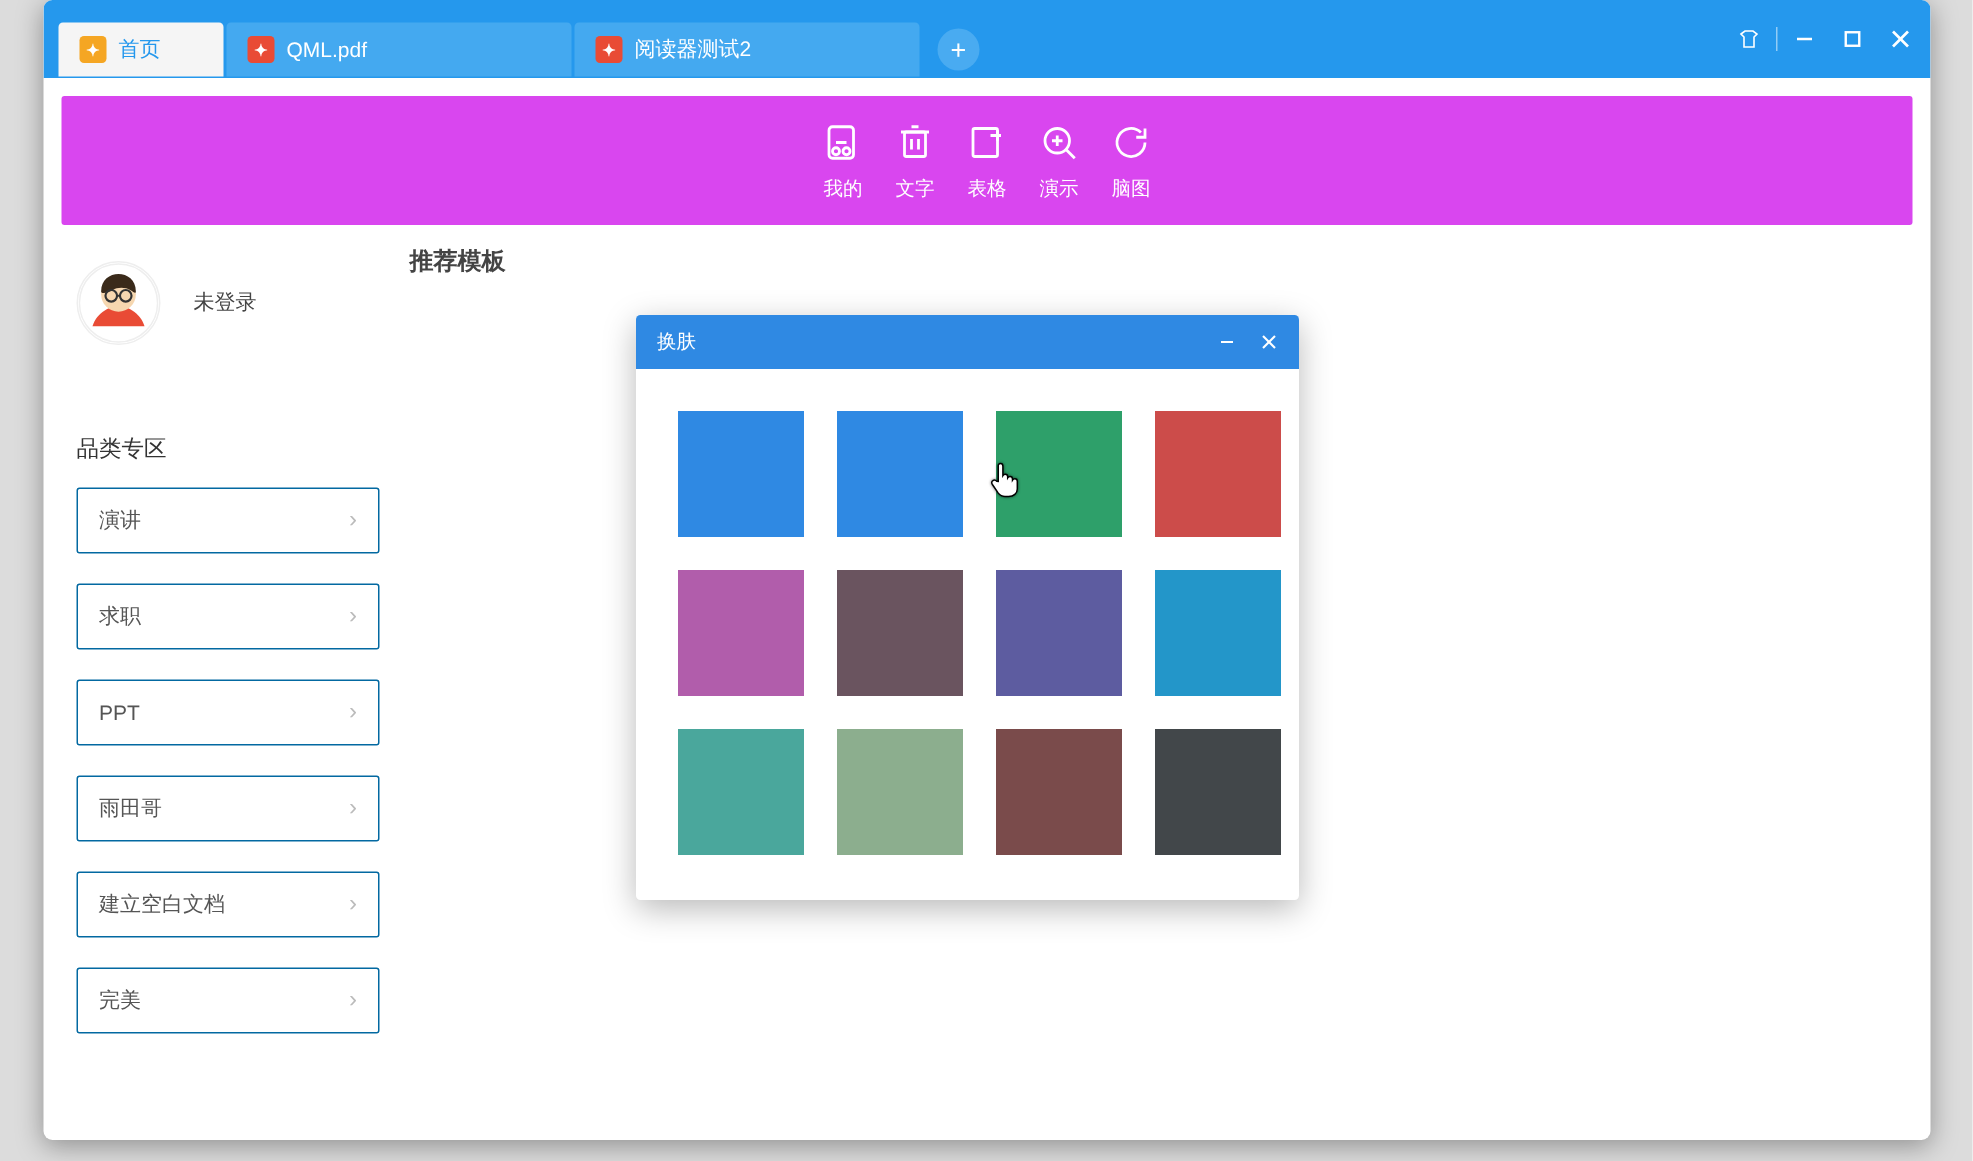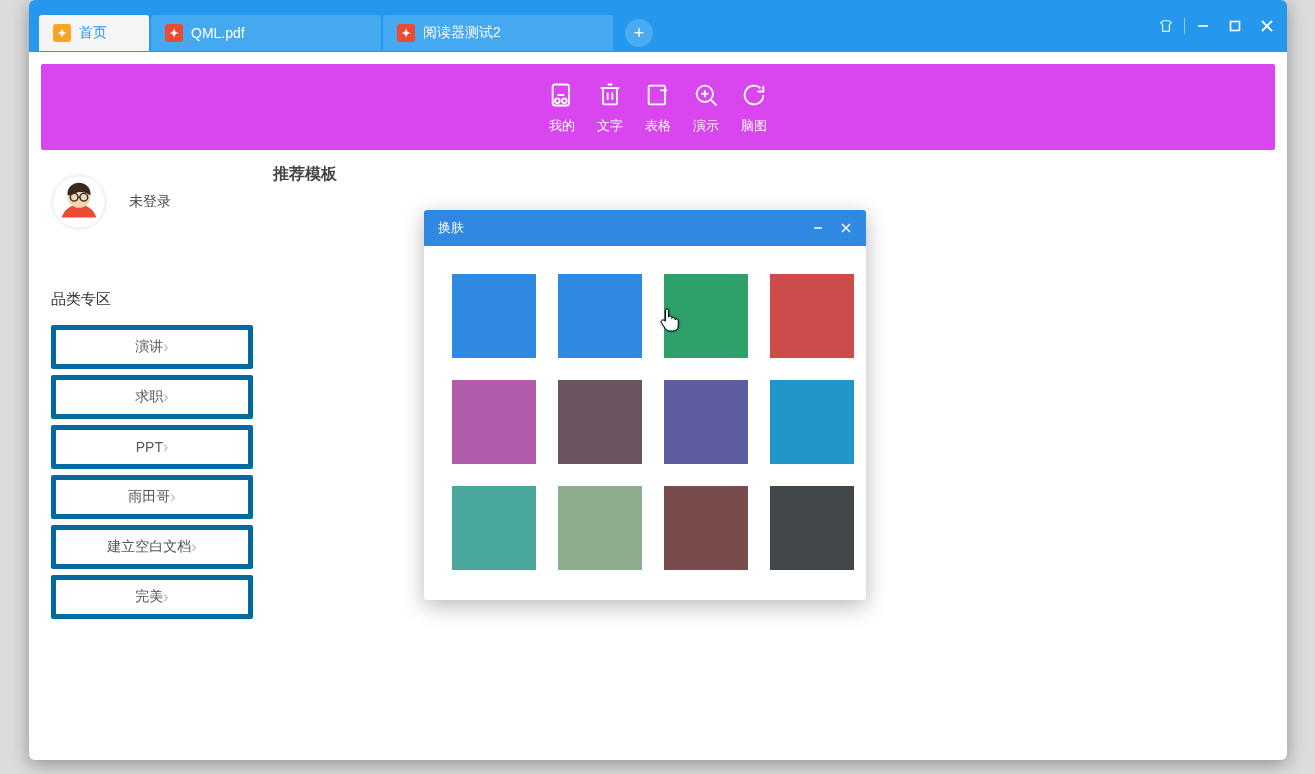--- a/index.html
+++ b/index.html
@@ -97,24 +97,24 @@
   .user-block { display:flex; align-items:center; gap: 22px; margin-top: 6px; margin-bottom: 60px;}
   .avatar {
     width: 56px; height: 56px; border-radius: 50%;
     background: #fff; border: 1px solid #eee;
     display:flex; align-items:center; justify-content:center;
     overflow:hidden;
   }
   .login-text { font-size: 14px; color: #444; }
   .cat-title { font-size: 15px; color: #333; margin-bottom: 16px; }
   .cat-item {
-    height: 44px; border: 5px solid #0369a1;
-    display:flex; align-items:center; justify-content:center;
+    height: 44px; border: 1px solid #0369a1;
+    display:flex; align-items:center; justify-content:space-between;
     padding: 0 14px; font-size: 14px; color: #555;
-    margin-bottom: 6px; cursor:pointer; border-radius: 2px;
+    margin-bottom: 20px; cursor:pointer; border-radius: 2px;
     background:#fff;
   }
   .cat-item .chev { color:#bbb; font-size: 16px;}
   .center-col { flex: 1; padding-left: 20px; position: relative;}
   .section-title { font-size: 16px; font-weight: 600; color: #444; margin-top:-4px;}
   .right-col { width: 240px; padding-top: 100px; text-align: center; }
   .blank-doc { font-size: 14px; color: #444; }
   
   .skin-dialog {
     position: absolute;

